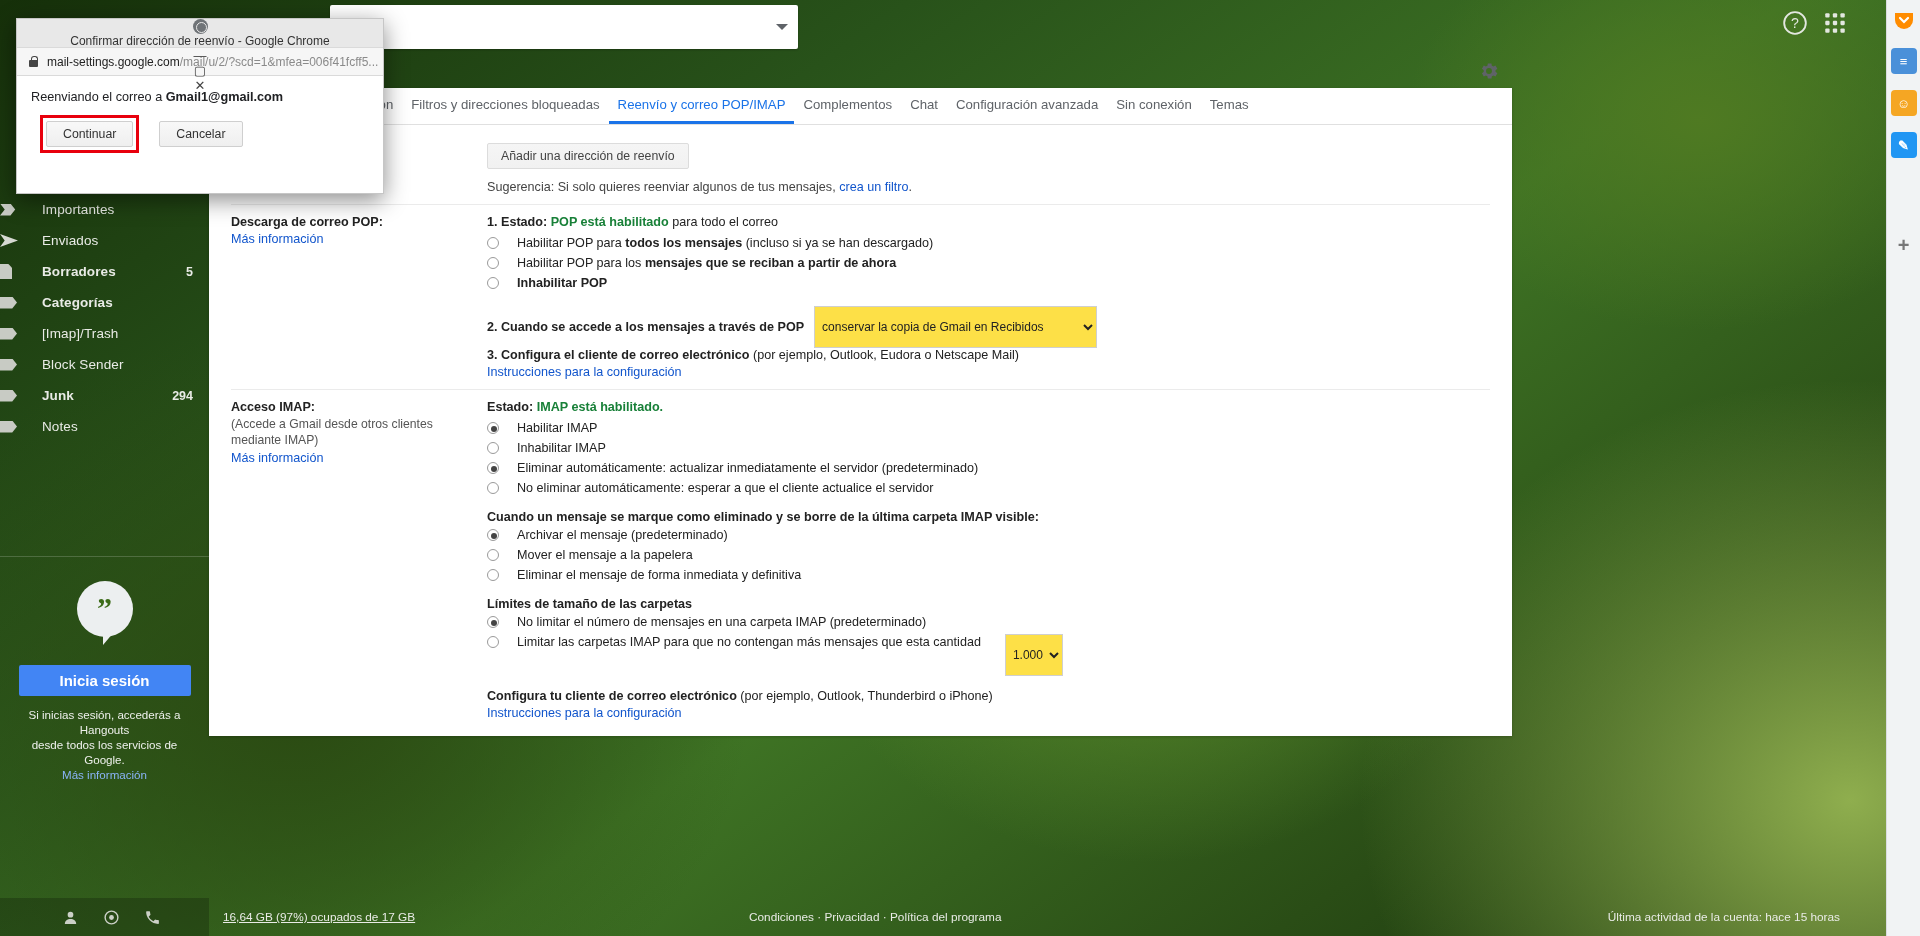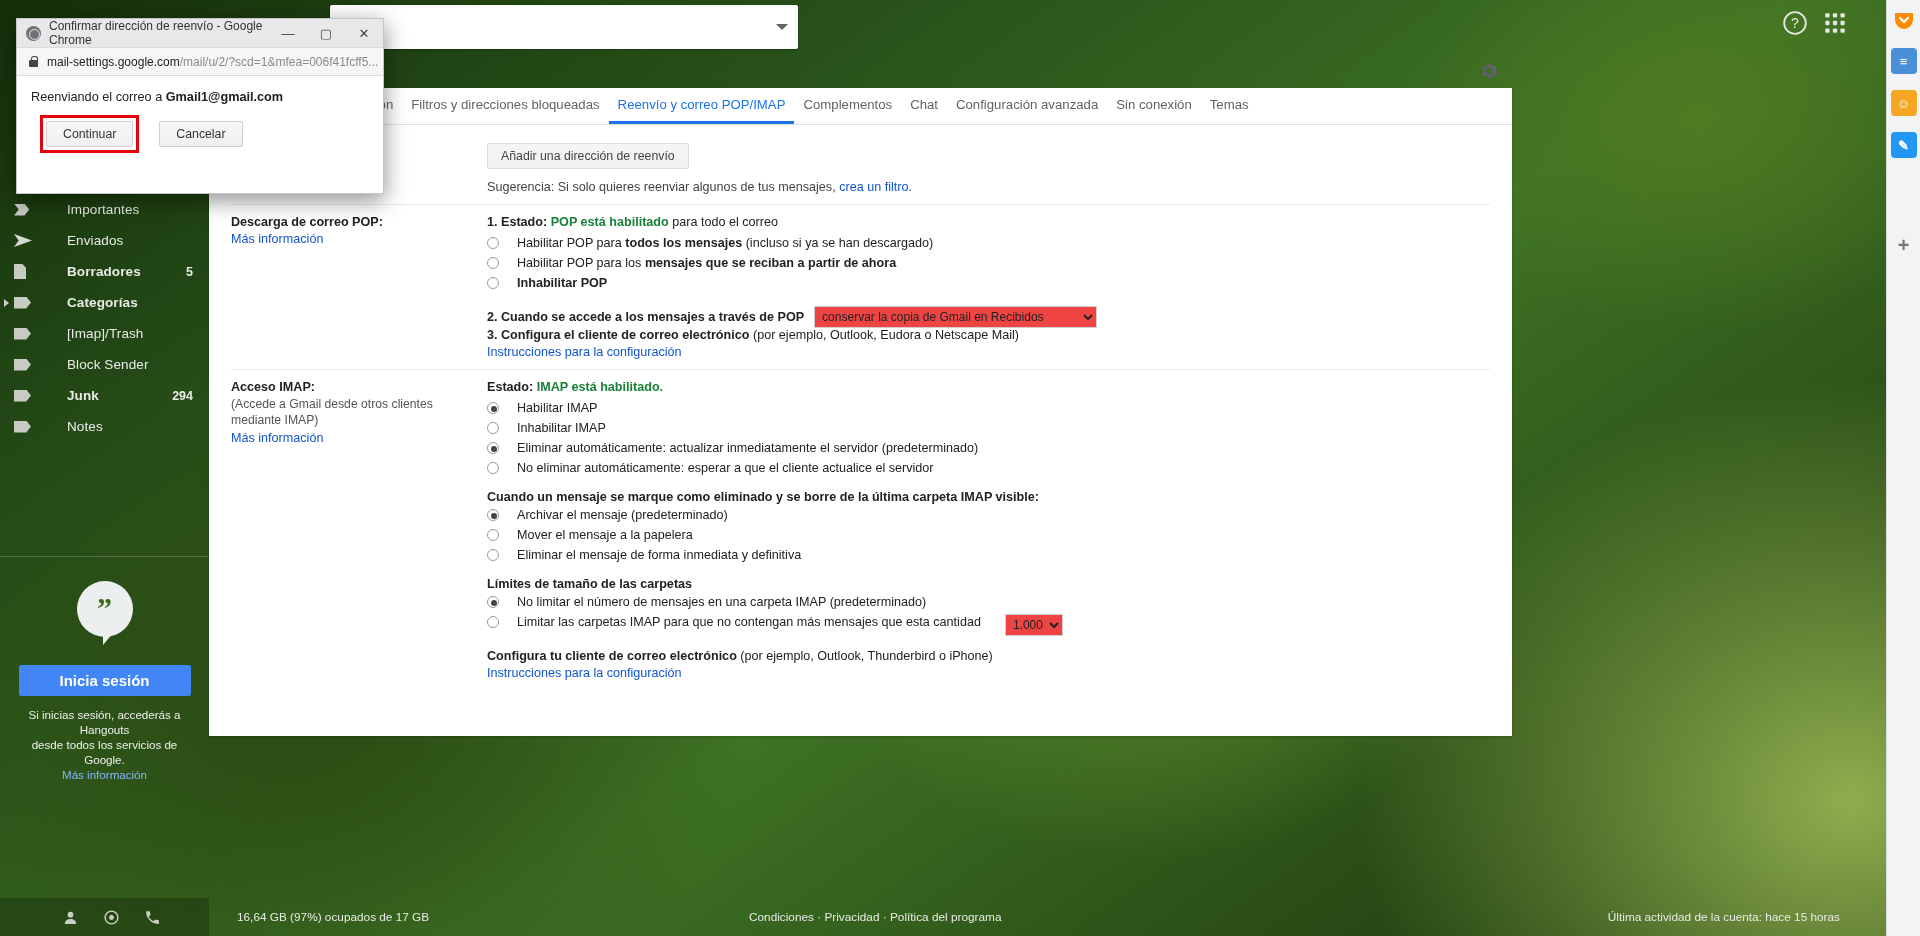--- a/index.html
+++ b/index.html
@@ -57,21 +57,21 @@
   }
   .hdr-ico { width: 26px; height: 26px; opacity: .92; }
 
   
   #leftnav {
     position: absolute; left: 0; top: 64px; width: 209px; height: 872px;
     color: #e8eae6; font-size: 13.5px;
   }
   .nav-item {
     height: 31px; display: flex; align-items: center;
-    padding-left: 14px; gap: 15px; color: #e9ebe6;
+    gap: 4px; color: #e9ebe6;
   }
   .nav-item .ico { width: 38px; display: flex; align-items: center; }
   .nav-item .lbl { flex: 1; letter-spacing: .1px; }
   .nav-item .cnt { padding-right: 16px; font-size: 12.5px; }
   .nav-item.bold .lbl, .nav-item.bold .cnt { font-weight: bold; }
   .nav-arrow {
     position: absolute; left: 4px; width: 0; height: 0;
     border-top: 4px solid transparent; border-bottom: 4px solid transparent;
     border-left: 5px solid #c9ccc4;
   }
@@ -173,41 +173,42 @@
   }
   .radio.on:after {
     content: ""; position: absolute; left: 2.5px; top: 2.5px;
     width: 6px; height: 6px; border-radius: 50%; background: #444;
   }
   .hd { font-weight: bold; margin-top: 13px; margin-bottom: 3px; }
   .green { color: #188038; font-weight: bold; }
 
   select {
     font-family: "Liberation Sans", sans-serif; font-size: 12px;
-    border: 1px solid #cfcfcf; background: #ef4444; padding: 2px 3px; color: #222;
+    border: 1px solid #cfcfcf; background: #fde047; padding: 12px 3px; color: #222;
   }
 
   
   #botbar {
     position: absolute; left: 209px; bottom: 0; width: 1677px; height: 38px;
     display: flex; align-items: center; font-size: 11.8px; color: #e9ebe6;
   }
-  #storage { padding-left: 28px; }
+  #storage { padding-left: 14px; text-decoration: underline; }
   #terms { position: absolute; left: 540px; }
   #lastact { position: absolute; right: 46px; }
 
   
   #popup {
     position: absolute; left: 16px; top: 18px; width: 368px; height: 176px;
     background: #fff; box-shadow: 0 6px 22px rgba(0,0,0,.45); z-index: 100;
     border: 1px solid #c6c6c6;
   }
   #pop-titlebar {
     height: 29px; background: #e8e8e8; display: flex; align-items: center;
     border-bottom: 1px solid #dadada;
+    flex-direction: column;
   }
   #pop-favicon {
     width: 15px; height: 15px; margin: 0 8px 0 9px; border-radius: 50%;
     background: #6f7377; position: relative; flex: none;
   }
   #pop-favicon:after {
     content: ""; position: absolute; left: 3px; top: 3px; width: 9px; height: 9px;
     border-radius: 50%; border: 1.5px solid #e8e8e8;
   }
   #pop-title { flex: 1; font-size: 12px; color: #333; }

